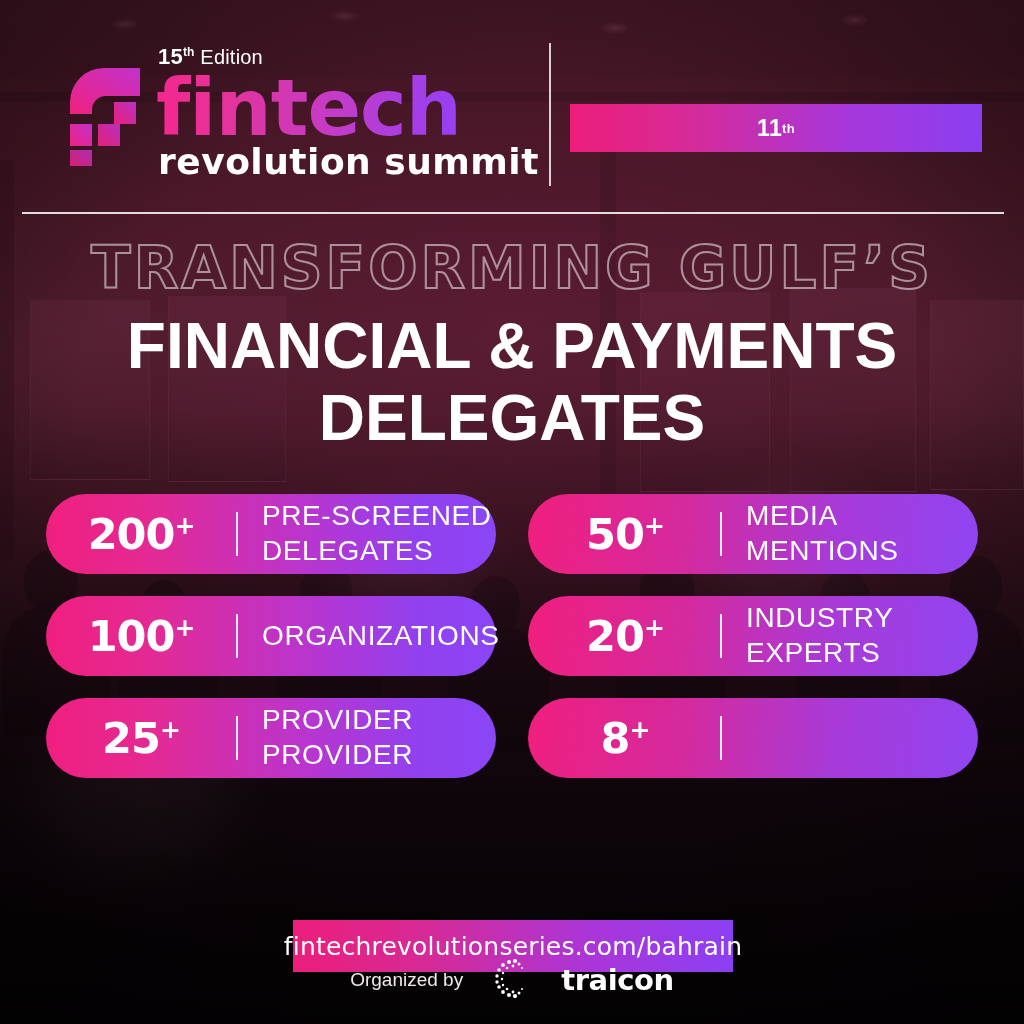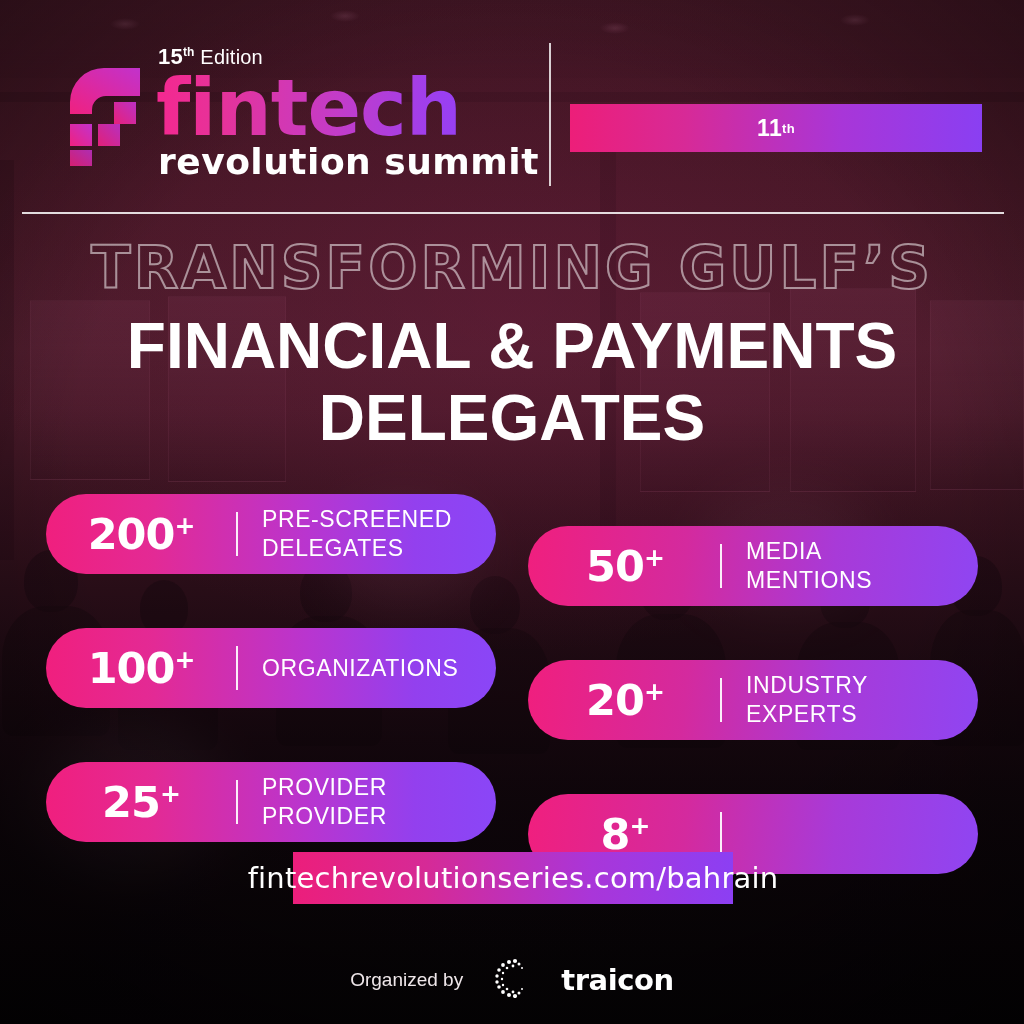--- a/index.html
+++ b/index.html
@@ -113,41 +113,40 @@
     background:linear-gradient(90deg,#f01f7e 0%,#e32a95 24%,#b935cf 58%,#9340ee 82%,#8a46f7 100%);
   }
   .pill-outline{
     background:transparent;
     border:2px solid transparent;
     background-image:
       linear-gradient(rgba(0,0,0,0),rgba(0,0,0,0)),
       linear-gradient(95deg,#f01f7e 0%,#d42a9e 35%,#a83ad8 68%,#8f45f2 100%);
     background-origin:border-box;
     background-clip:padding-box,border-box;
-    margin-top:32px;
   }
   .pill-num{
     width:190px;text-align:center;color:#fff;font-weight:700;
     font-size:43px;letter-spacing:-1px;font-family:"DejaVu Sans", sans-serif;
     flex:none;
   }
   .pill-num sup{font-size:25px;font-weight:700;}
   .pill-div{width:2px;height:44px;background:rgba(255,255,255,.92);flex:none;}
   .pill-label{
-    padding-left:24px;color:#fff;font-size:23px;line-height:1.24;letter-spacing:.6px;
+    padding-left:24px;color:#fff;font-size:28px;line-height:1.24;letter-spacing:.6px;
     font-family:"Liberation Sans", sans-serif;
   }
   .pill-outline .pill-num{width:190px;}
 
   
   .urlbar{
-    position:absolute;left:293px;top:852px;width:440px;height:52px;
+    position:absolute;left:293px;top:920px;width:440px;height:52px;
     display:flex;align-items:center;justify-content:center;
     background:linear-gradient(90deg,#ec1e7b 0%,#d62a96 30%,#a936d9 68%,#8c3ff3 100%);
-    color:#fff;font-size:29px;letter-spacing:.2px;
+    color:#fff;font-size:25px;letter-spacing:.2px;
     font-family:"DejaVu Sans", sans-serif;
   }
 
   
   .footer{
     position:absolute;left:0;top:958px;width:100%;
     display:flex;align-items:center;justify-content:center;gap:30px;
   }
   .org-by{color:#efe7ea;font-size:19px;font-family:"Liberation Sans", sans-serif;}
   .traicon{display:flex;align-items:center;gap:2px;}

